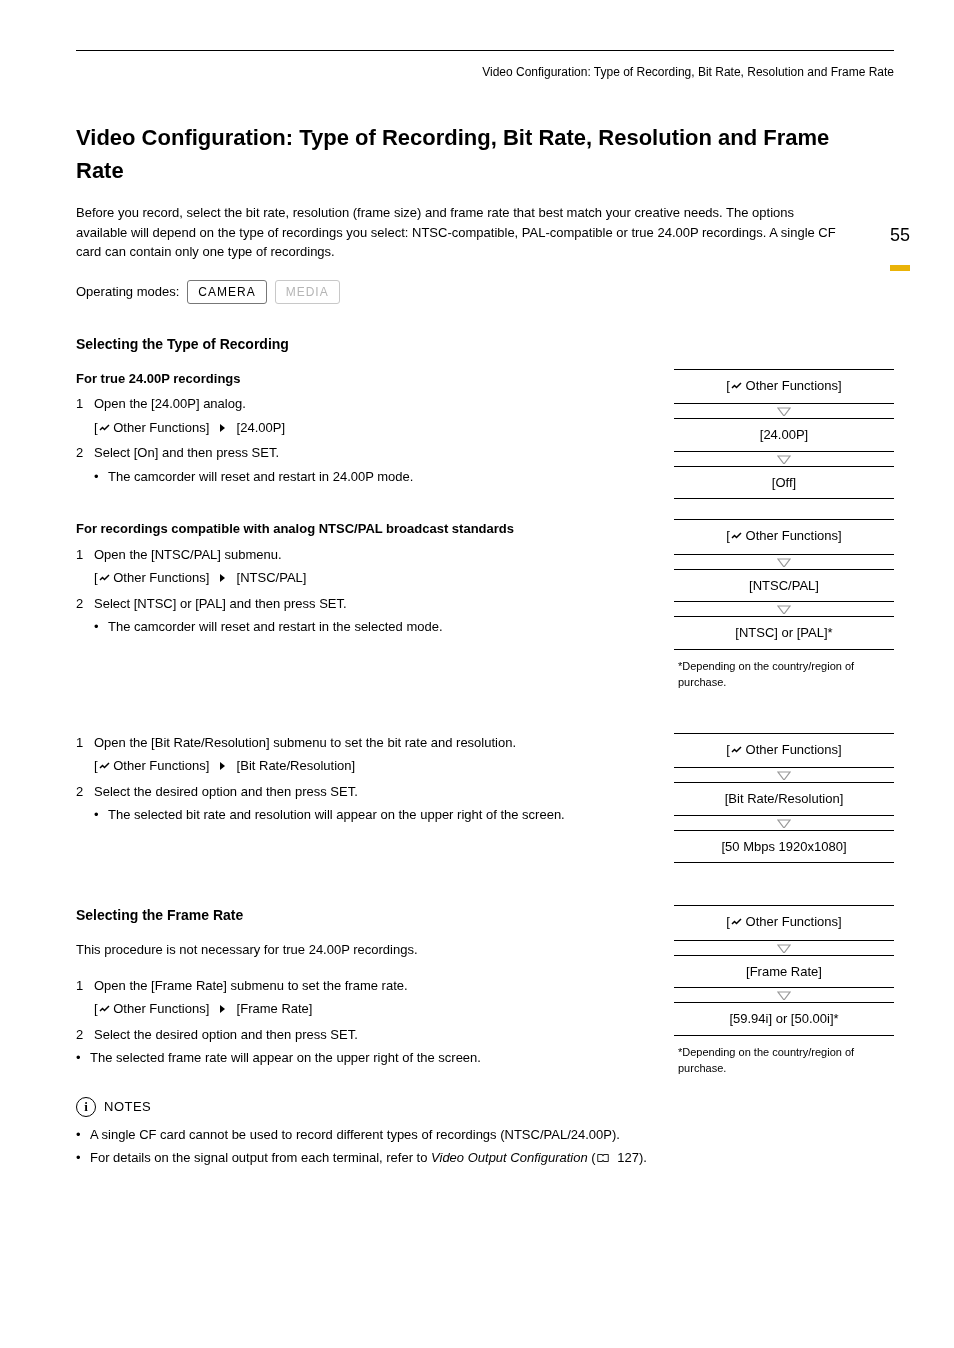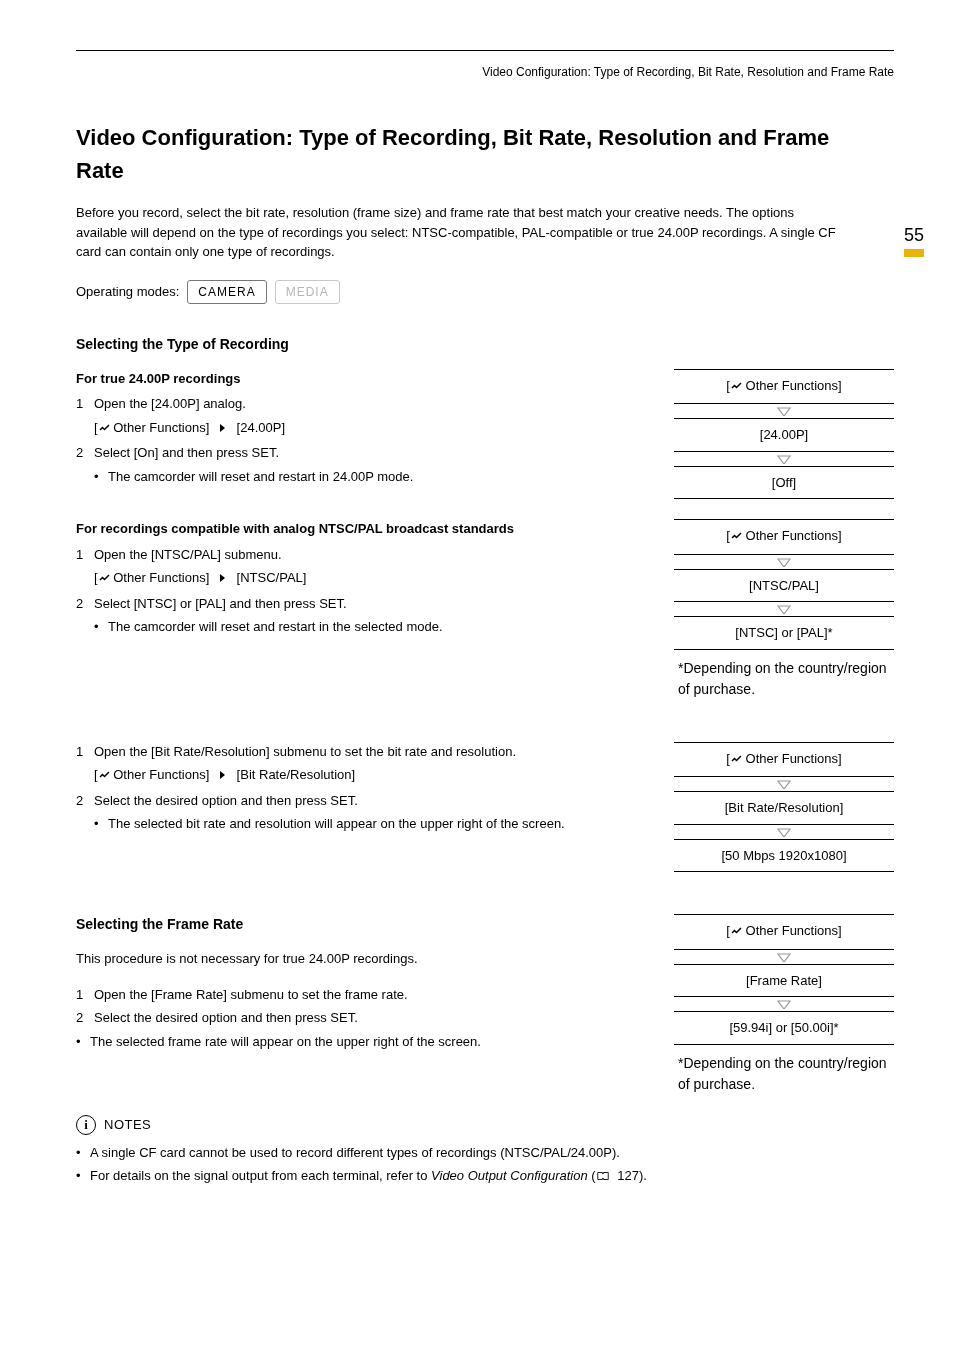--- a/index.html
+++ b/index.html
@@ -21,25 +21,25 @@
     border-top: 1px solid #000;
     margin-bottom: 12px;
   }
   .running-head {
     text-align: right;
     font-size: 12px;
     margin-bottom: 40px;
   }
   .page-number {
     position: absolute;
-    right: 30px;
+    right: 44px;
     top: 222px;
     font-size: 18px;
-    border-bottom: 8px solid #eab308;
-    padding-bottom: 0;
+    border-bottom: 6px solid #eab308;
+    padding-bottom: 16px;
   }
   h1.title {
     font-size: 22px;
     font-weight: bold;
     margin-bottom: 16px;
     margin-right: 40px;
   }
   .intro {
     margin-bottom: 18px;
     margin-right: 50px;
@@ -131,21 +131,21 @@
     text-align: center;
     padding: 6px 4px;
     font-size: 13px;
   }
   .menu-link {
     display: flex;
     justify-content: center;
     padding: 2px 0;
   }
   .menu-note {
-    font-size: 14px;
+    font-size: 11px;
     text-align: left;
     margin-top: 8px;
     padding: 0 4px;
   }
   .watermark {
     position: absolute;
     left: 310px;
     top: 550px;
     font-size: 90px;
     font-weight: bold;
@@ -380,20 +380,29 @@
     <div class="vspace"></div>
 
     <div class="two-col">
       <div class="left">
         <div class="sect-head">Selecting the Frame Rate</div>
         <p class="frame-rate-note">This procedure is not necessary for true 24.00P recordings.</p>
         <div class="step">
           <span class="num">1</span>
           <span>Open the [Frame Rate] submenu to set the frame rate.</span>
         </div>
+        <div class="menu-line">
+          [<span class="check-icon"><svg viewBox="0 0 24 24">
+                <path d="M22 6l-9 9-4-4-5 5" fill="none" stroke="#000" stroke-width="3"></path>
+              </svg></span><span> Other Functions]</span>
+          <span class="nav-arrow"><svg viewBox="0 0 24 24">
+                <path d="M6 4l10 8-10 8" fill="#000"></path>
+              </svg></span>
+          <span>[Frame Rate]</span>
+        </div>
         <div class="step">
           <span class="num">2</span>
           <span>Select the desired option and then press SET.</span>
         </div>
         <div class="outer-bullet">The selected frame rate will appear on the upper right of the screen.</div>
       </div>
       <div class="right">
         <div class="menu-stack">
           <div class="menu-box">
             [<span class="check-icon"><svg viewBox="0 0 24 24">

